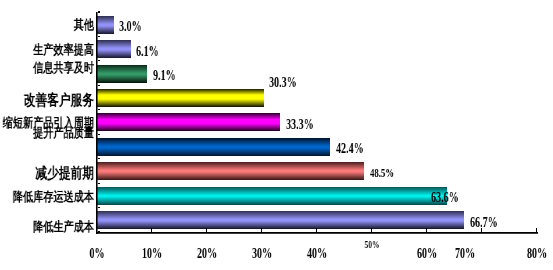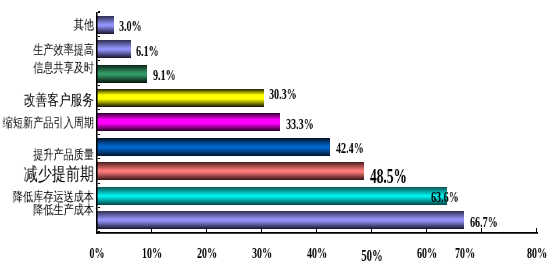--- a/index.html
+++ b/index.html
@@ -2,21 +2,21 @@
 <html><head>
 <meta charset="utf-8">
 <title>Horizontal bar chart</title>
 <style>
   html,body{margin:0;padding:0;}
   body{width:553px;height:270px;background:#ffffff;overflow:hidden;
        font-family:"Liberation Sans",sans-serif;}
   #chart{position:relative;width:553px;height:270px;}
   .bar-row{position:static;}
   .bar{position:absolute;}
-  .cat-label{position:absolute;white-space:nowrap;font-weight:normal;color:#000;
+  .cat-label{position:absolute;white-space:nowrap;font-weight:bold;color:#000;
      line-height:1;font-family:"Liberation Sans",sans-serif;}
   .cat-label span{display:inline-block;transform-origin:100% 50%;will-change:transform;}
   .num{position:absolute;white-space:nowrap;font-weight:bold;color:#000;
      line-height:1;font-family:"Liberation Serif",serif;}
   .num span{display:inline-block;transform-origin:0% 50%;will-change:transform;}
   .tick-label{transform:translateX(-50%);}
   .tick-label span{transform-origin:50% 50%;}
   .axis{position:absolute;}
   .tick{position:absolute;background:#000;}
 </style>
@@ -36,63 +36,63 @@
     <div class="num" style="left:136.29px;top:43.54px;font-size:15px"><span style="transform:scaleX(0.67)">6.1%</span></div>
   </div>
   <div class="bar-row">
     <div class="cat-label" style="right:458.75px;top:61px;font-size:13px"><span style="transform:scaleX(0.78)">信息共享及时</span></div>
     <div class="bar" style="left:97.22px;top:64.59px;width:50.07px;height:18px;background:linear-gradient(to bottom,#0c2818 0%,#339966 45%,#339966 55%,#041008 100%)"></div>
     <div class="num" style="left:152.79px;top:67.99px;font-size:15px"><span style="transform:scaleX(0.67)">9.1%</span></div>
   </div>
   <div class="bar-row">
     <div class="cat-label" style="right:458.75px;top:91.73px;font-size:15px"><span style="transform:scaleX(0.78)">改善客户服务</span></div>
     <div class="bar" style="left:97.22px;top:89.03px;width:166.71px;height:18px;background:linear-gradient(to bottom,#1e1e00 0%,#ffff00 33%,#ffff00 56%,#0e0e00 100%)"></div>
-    <div class="num" style="left:269.44px;top:87px;font-size:15px"><span style="transform:scaleX(0.67)">30.3%</span></div>
+    <div class="num" style="left:269.44px;top:75px;font-size:15px"><span style="transform:scaleX(0.67)">30.3%</span></div>
   </div>
   <div class="bar-row">
     <div class="cat-label" style="right:458.75px;top:116.18px;font-size:13px"><span style="transform:scaleX(0.78)">缩短新产品引入周期</span></div>
     <div class="bar" style="left:97.22px;top:113.48px;width:183.22px;height:18px;background:linear-gradient(to bottom,#2c002c 0%,#ff00ff 37%,#ff00ff 59%,#200020 100%)"></div>
     <div class="num" style="left:285.94px;top:116.88px;font-size:15px"><span style="transform:scaleX(0.67)">33.3%</span></div>
   </div>
   <div class="bar-row">
-    <div class="cat-label" style="right:458.75px;top:148px;font-size:13px"><span style="transform:scaleX(0.78)">提升产品质量</span></div>
+    <div class="cat-label" style="right:458.75px;top:126px;font-size:13px"><span style="transform:scaleX(0.78)">提升产品质量</span></div>
     <div class="bar" style="left:97.22px;top:137.92px;width:233.28px;height:18px;background:linear-gradient(to bottom,#001028 0%,#0066cc 45%,#0066cc 55%,#00142c 100%)"></div>
     <div class="num" style="left:336.01px;top:141.32px;font-size:15px"><span style="transform:scaleX(0.67)">42.4%</span></div>
   </div>
   <div class="bar-row">
-    <div class="cat-label" style="right:458.75px;top:165.07px;font-size:18px"><span style="transform:scaleX(0.78)">减少提前期</span></div>
+    <div class="cat-label" style="right:458.75px;top:165.07px;font-size:15px"><span style="transform:scaleX(0.78)">减少提前期</span></div>
     <div class="bar" style="left:97.22px;top:162.37px;width:266.85px;height:18px;background:linear-gradient(to bottom,#4a1c1c 0%,#fa7a7a 45%,#fa7a7a 55%,#381414 100%)"></div>
-    <div class="num" style="left:369.57px;top:165.77px;font-size:20px"><span style="transform:scaleX(0.67)">48.5%</span></div>
+    <div class="num" style="left:369.57px;top:165.77px;font-size:13px"><span style="transform:scaleX(0.67)">48.5%</span></div>
   </div>
   <div class="bar-row">
     <div class="cat-label" style="right:458.75px;top:189.51px;font-size:13px"><span style="transform:scaleX(0.78)">降低库存运送成本</span></div>
     <div class="bar" style="left:97.22px;top:186.81px;width:349.93px;height:18px;background:linear-gradient(to bottom,#0d5254 0%,#00efeb 47%,#00efeb 53%,#044448 100%)"></div>
     <div class="num" style="left:431px;top:190.21px;font-size:15px"><span style="transform:scaleX(0.67)">63.6%</span></div>
   </div>
   <div class="bar-row">
-    <div class="cat-label" style="right:458.75px;top:203px;font-size:13px"><span style="transform:scaleX(0.78)">降低生产成本</span></div>
+    <div class="cat-label" style="right:458.75px;top:220px;font-size:13px"><span style="transform:scaleX(0.78)">降低生产成本</span></div>
     <div class="bar" style="left:97.22px;top:211.26px;width:366.98px;height:18px;background:linear-gradient(to bottom,#2e2e4e 0%,#9292f8 45%,#9292f8 55%,#14142a 100%)"></div>
     <div class="num" style="left:469.71px;top:214.66px;font-size:15px"><span style="transform:scaleX(0.67)">66.7%</span></div>
   </div>
 
   <div class="axis" style="left:95.75px;top:12px;width:2px;height:222px;background:linear-gradient(to right,#000 0px,#000 1px,rgba(0,0,0,.58) 1px,rgba(0,0,0,.58) 2px)"></div>
   <div class="axis" style="left:95.75px;top:232px;width:442.55px;height:2px;background:linear-gradient(to bottom,#000 0px,#000 1px,rgba(0,0,0,.76) 1px,rgba(0,0,0,.76) 2px)"></div>
 
   <div>
     <div class="num tick-label" style="left:96.55px;top:245.9px;font-size:15px"><span style="transform:scaleX(0.67)">0%</span></div>
     <div class="tick" style="left:150.97px;top:227.7px;width:1.2px;height:4.3px"></div>
     <div class="num tick-label" style="left:151.57px;top:245.9px;font-size:15px"><span style="transform:scaleX(0.67)">10%</span></div>
     <div class="tick" style="left:205.99px;top:227.7px;width:1.2px;height:4.3px"></div>
     <div class="num tick-label" style="left:206.59px;top:245.9px;font-size:15px"><span style="transform:scaleX(0.67)">20%</span></div>
     <div class="tick" style="left:261.01px;top:227.7px;width:1.2px;height:4.3px"></div>
     <div class="num tick-label" style="left:261.61px;top:245.9px;font-size:15px"><span style="transform:scaleX(0.67)">30%</span></div>
     <div class="tick" style="left:316.03px;top:227.7px;width:1.2px;height:4.3px"></div>
     <div class="num tick-label" style="left:316.63px;top:245.9px;font-size:15px"><span style="transform:scaleX(0.67)">40%</span></div>
     <div class="tick" style="left:371.05px;top:227.7px;width:1.2px;height:4.3px"></div>
-    <div class="num tick-label" style="left:371.65px;top:248px;font-size:16px"><span style="transform:scaleX(0.67)">50%</span></div>
+    <div class="num tick-label" style="left:371.65px;top:239px;font-size:11px"><span style="transform:scaleX(0.67)">50%</span></div>
     <div class="tick" style="left:426.07px;top:227.7px;width:1.2px;height:4.3px"></div>
     <div class="num tick-label" style="left:426.67px;top:245.9px;font-size:15px"><span style="transform:scaleX(0.67)">60%</span></div>
     <div class="tick" style="left:481.09px;top:227.7px;width:1.2px;height:4.3px"></div>
     <div class="num tick-label" style="left:465px;top:245.9px;font-size:15px"><span style="transform:scaleX(0.67)">70%</span></div>
     <div class="tick" style="left:536.11px;top:227.7px;width:1.2px;height:4.3px"></div>
     <div class="num tick-label" style="left:536.71px;top:245.9px;font-size:15px"><span style="transform:scaleX(0.67)">80%</span></div>
   </div>
 
   <div>
     <div class="tick" style="left:97.75px;top:11.4px;width:2.3px;height:1.2px"></div>

